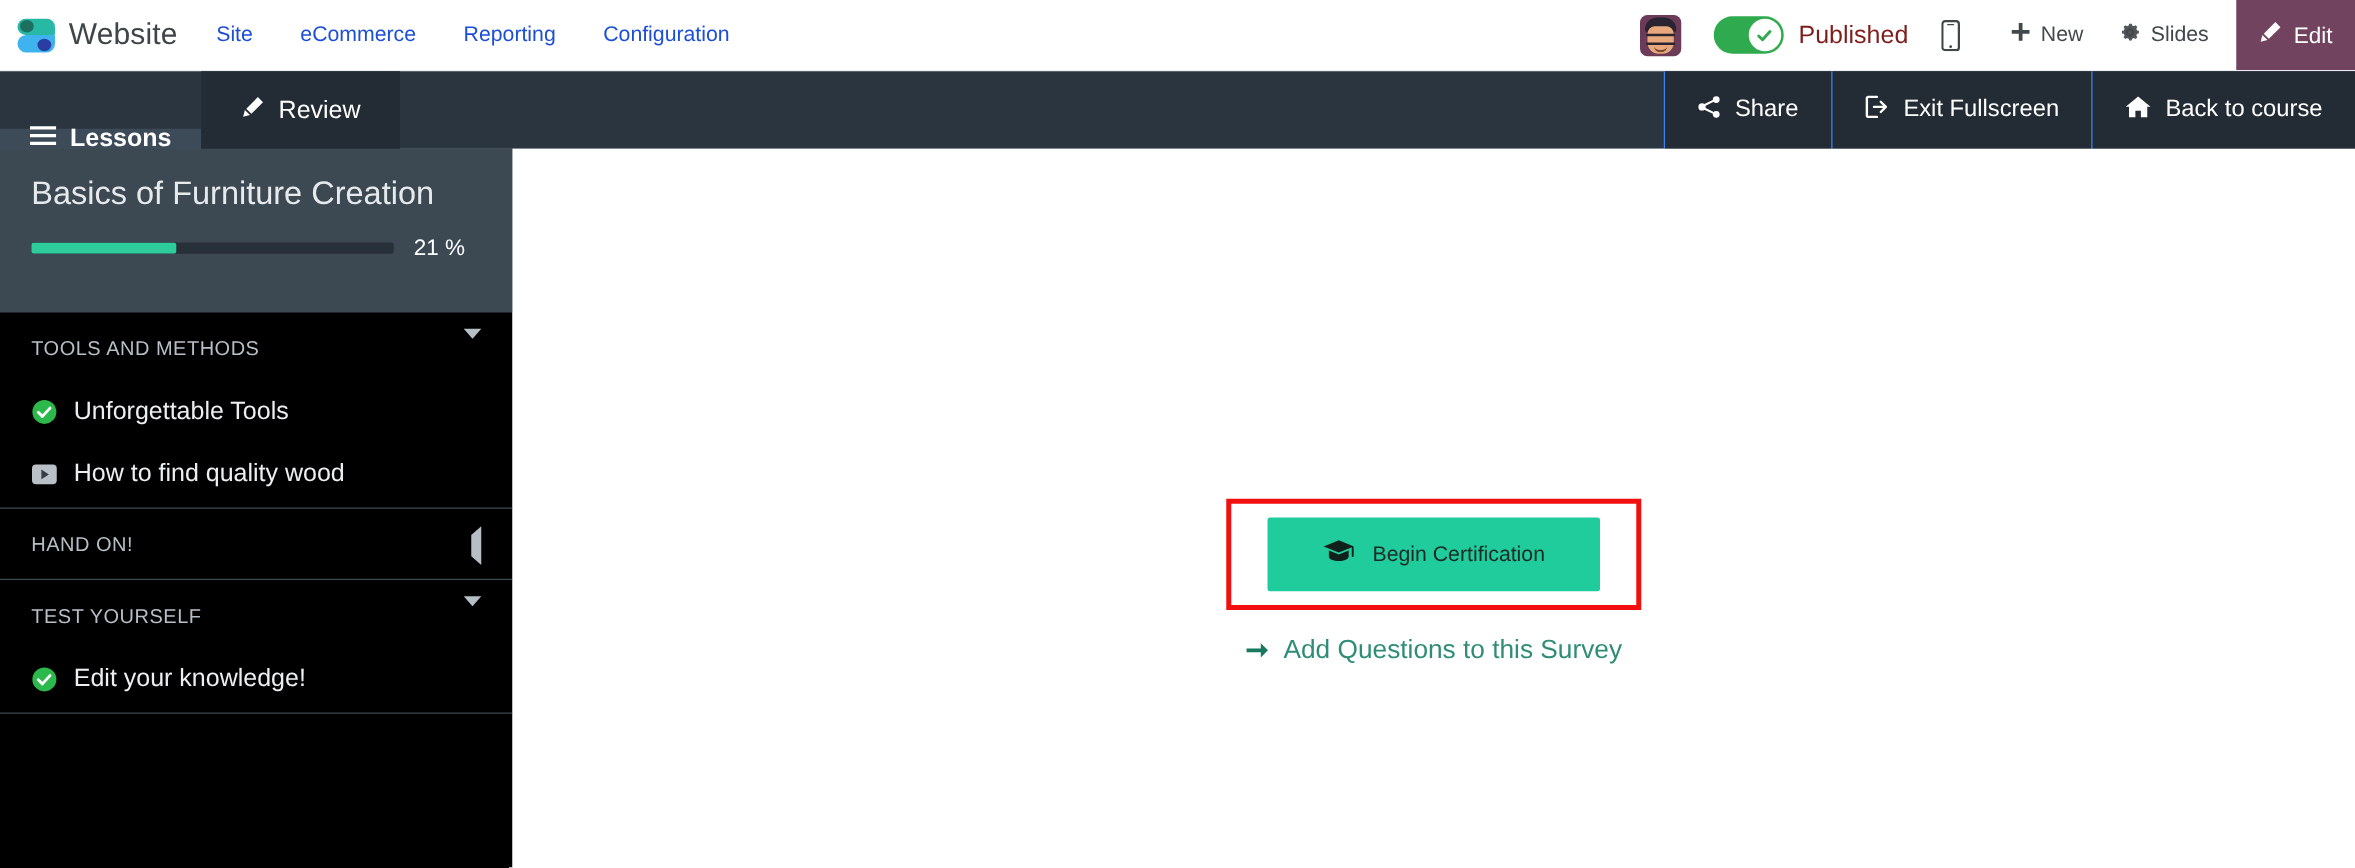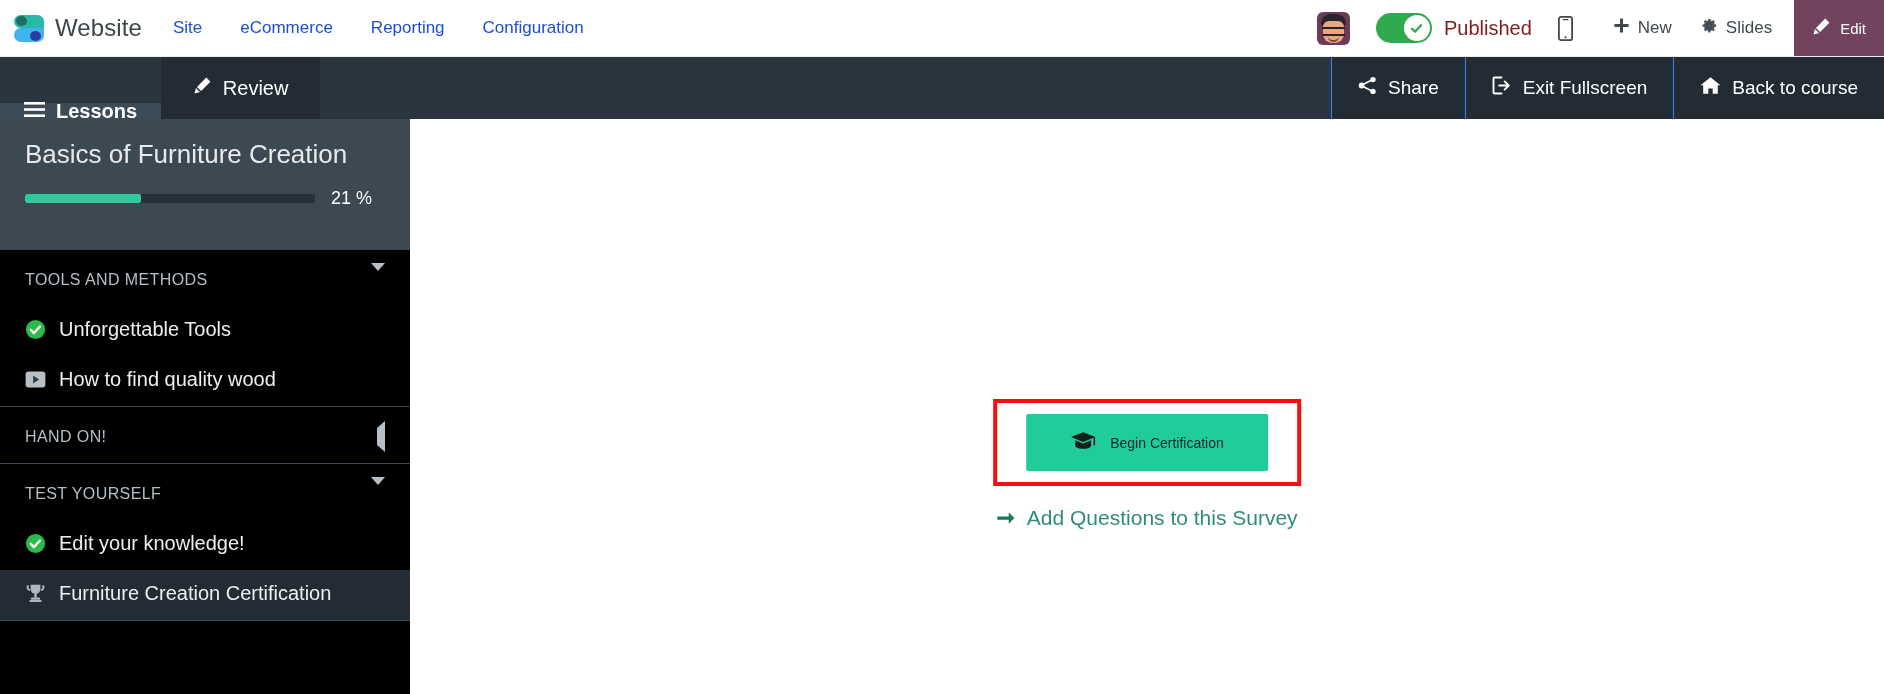--- a/index.html
+++ b/index.html
@@ -179,21 +179,21 @@
   .tb-item .caret-dn {
     width: 0; height: 0;
     border-left: 5px solid transparent;
     border-right: 5px solid transparent;
     border-top: 6px solid #41484b;
     margin-left: 2px;
   }
   .edit-btn {
     background: #71435f;
     color: #ffffff;
-    font-size: 15px;
+    font-size: 18px;
     height: 100%;
     display: flex;
     align-items: center;
     gap: 9px;
     padding: 0 18px;
     cursor: pointer;
     white-space: nowrap;
     margin-left: 8px;
   }
 
@@ -372,21 +372,21 @@
   .redbox {
     border: 4px solid #f20f0f;
     padding: 11px 29px;
     background: #ffffff;
   }
   .begin-btn {
     background: #21cc9c;
     color: #1b2a26;
     border: none;
     font-family: inherit;
-    font-size: 14px;
+    font-size: 17px;
     padding: 17px 44px;
     display: flex;
     align-items: center;
     gap: 14px;
     cursor: pointer;
     white-space: nowrap;
     border-radius: 2px;
   }
   .add-q-link {
     margin-top: 20px;
@@ -598,32 +598,20 @@
         <span class="sb-caret"><span class="caret-down"></span></span>
       </div>
       <div class="sb-item">
         <span class="ico">
           <svg width="21" height="21" viewBox="0 0 21 21">
             <circle cx="10.5" cy="10.5" r="9.6" fill="#2bb94b"></circle>
             <path d="M5.6 10.8l3.3 3.3 6.1-6.6" fill="none" stroke="#ffffff" stroke-width="2.3" stroke-linecap="round" stroke-linejoin="round"></path>
           </svg>
         </span>
         <span class="sb-item-label">Edit your knowledge!</span>
-      </div>
-      <div class="sb-item active">
-        <span class="ico">
-          <svg width="21" height="21" viewBox="0 0 21 21">
-            <path fill="#aeb6be" d="M5.6 1.8h9.8v4.3a4.9 4.9 0 01-9.8 0z"></path>
-            <path fill="#aeb6be" d="M4.2 2.6H1.6v1.7a3.6 3.6 0 003.4 3.6l.3-1.6a2 2 0 01-1.8-2zM16.8 2.6h2.6v1.7a3.6 3.6 0 01-3.4 3.6l-.3-1.6a2 2 0 001.8-2z"></path>
-            <rect x="9.3" y="10.4" width="2.4" height="4.2" fill="#aeb6be"></rect>
-            <rect x="5.9" y="14.6" width="9.2" height="2.1" rx="0.7" fill="#aeb6be"></rect>
-            <rect x="4.6" y="16.9" width="11.8" height="2.2" rx="0.7" fill="#aeb6be"></rect>
-          </svg>
-        </span>
-        <span class="sb-item-label">Furniture Creation Certification</span>
       </div>
     </div>
 
     <div class="sb-spacer"></div>
   </aside>
 
   <main class="main">
     <div class="cert-block">
       <div class="redbox">
         <button class="begin-btn">

